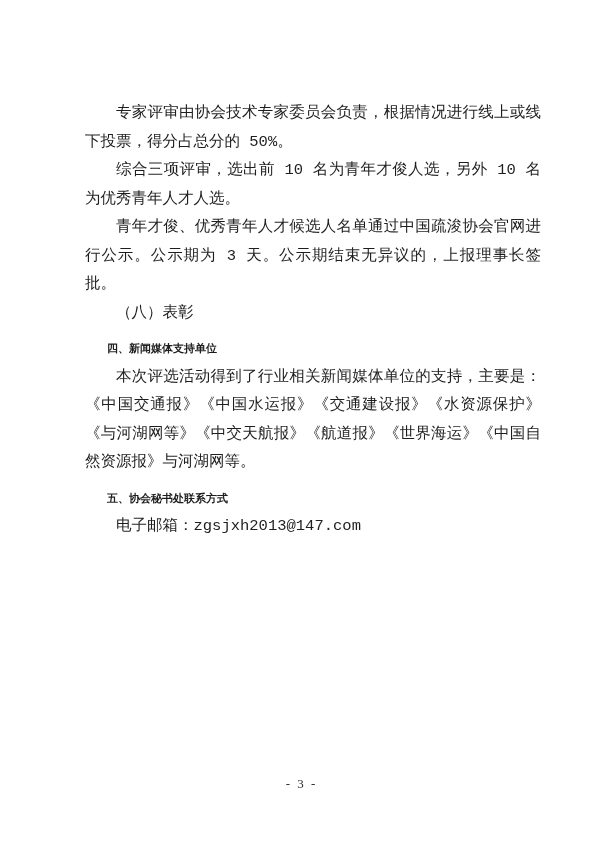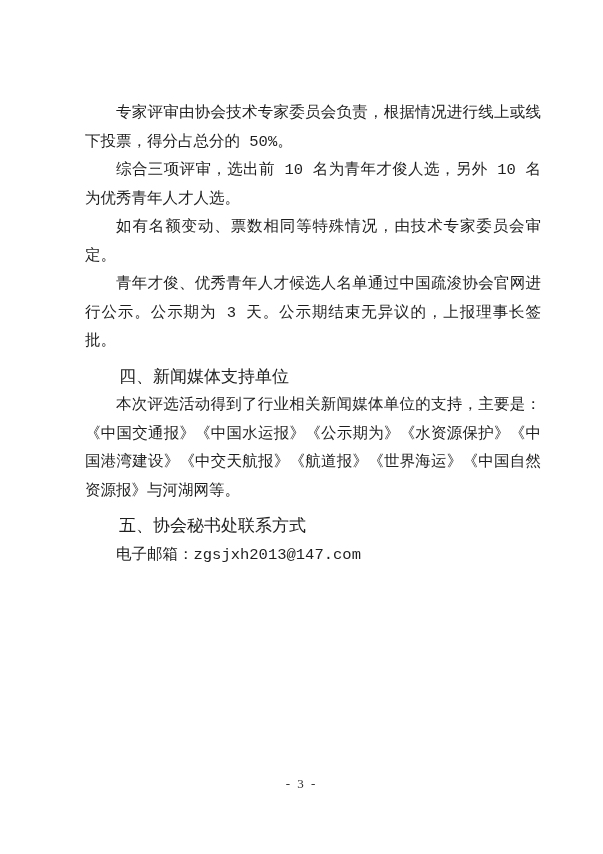--- a/index.html
+++ b/index.html
@@ -27,23 +27,23 @@
     text-justify: inter-character;
   }
   .par {
     margin: 0;
     text-indent: 2em;
     word-break: break-all;
   }
   .sec-heading {
     margin: 7px 0 0 0;
     text-indent: 2em;
-    font-weight: normal;
+    font-weight: bold;
     font-family: "Liberation Sans", "DejaVu Sans", sans-serif;
-    font-size: 17px;
+    font-size: 11px;
     line-height: 28.5px;
   }
   .page-footer {
     position: absolute;
     left: 0;
     right: 0;
     top: 776px;
     text-align: center;
     font-family: "Liberation Serif", "DejaVu Serif", serif;
     font-size: 13px;
@@ -51,21 +51,21 @@
     letter-spacing: 2px;
   }
 </style>
 </head>
 <body>
 
 <div class="page">
   <div class="content">
     <p class="par">专家评审由协会技术专家委员会负责，根据情况进行线上或线下投票，得分占总分的 50%。</p>
     <p class="par">综合三项评审，选出前 10 名为青年才俊人选，另外 10 名为优秀青年人才人选。</p>
-    <p class="par">如有名额变动、票数相同等特殊情况，由技术专家委员会审定。</p>
     <p class="par">青年才俊、优秀青年人才候选人名单通过中国疏浚协会官网进行公示。公示期为 3 天。公示期结束无异议的，上报理事长签批。</p>
+    <p class="par">（八）表彰</p>
     <p class="sec-heading">四、新闻媒体支持单位</p>
-    <p class="par">本次评选活动得到了行业相关新闻媒体单位的支持，主要是：《中国交通报》《中国水运报》《公示期为》《水资源保护》《中国港湾建设》《中交天航报》《航道报》《世界海运》《中国自然资源报》与河湖网等。</p>
+    <p class="par">本次评选活动得到了行业相关新闻媒体单位的支持，主要是：《中国交通报》《中国水运报》《交通建设报》《水资源保护》《与河湖网等》《中交天航报》《航道报》《世界海运》《中国自然资源报》与河湖网等。</p>
     <p class="sec-heading">五、协会秘书处联系方式</p>
     <p class="par">电子邮箱：zgsjxh2013@147.com</p>
   </div>
   <div class="page-footer">- 3 -</div>
 </div>
 
 </body></html>

